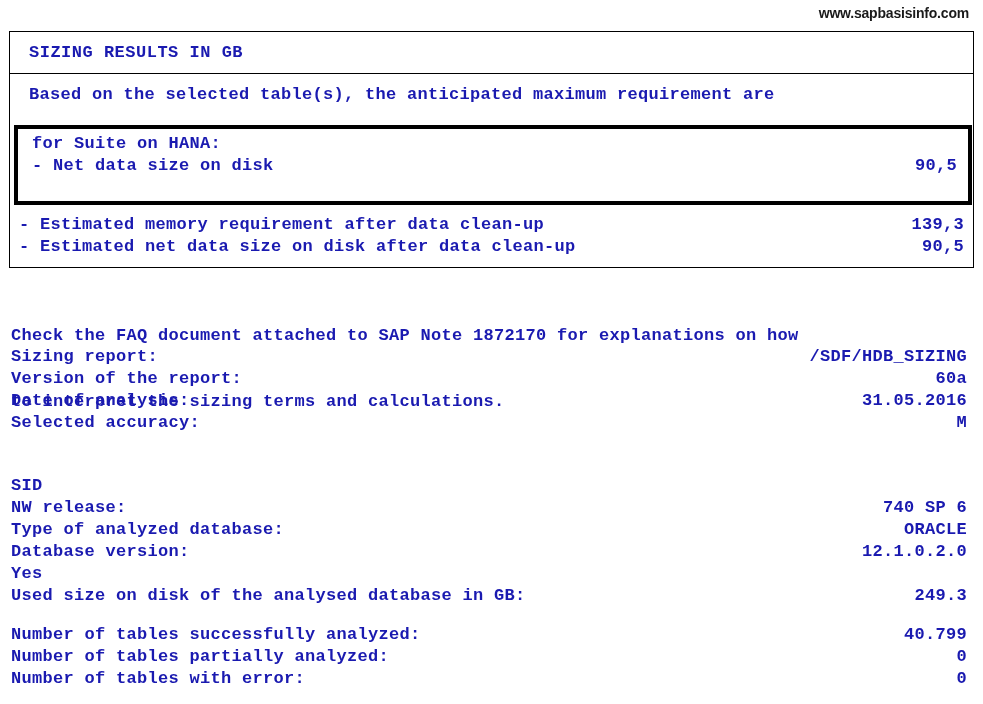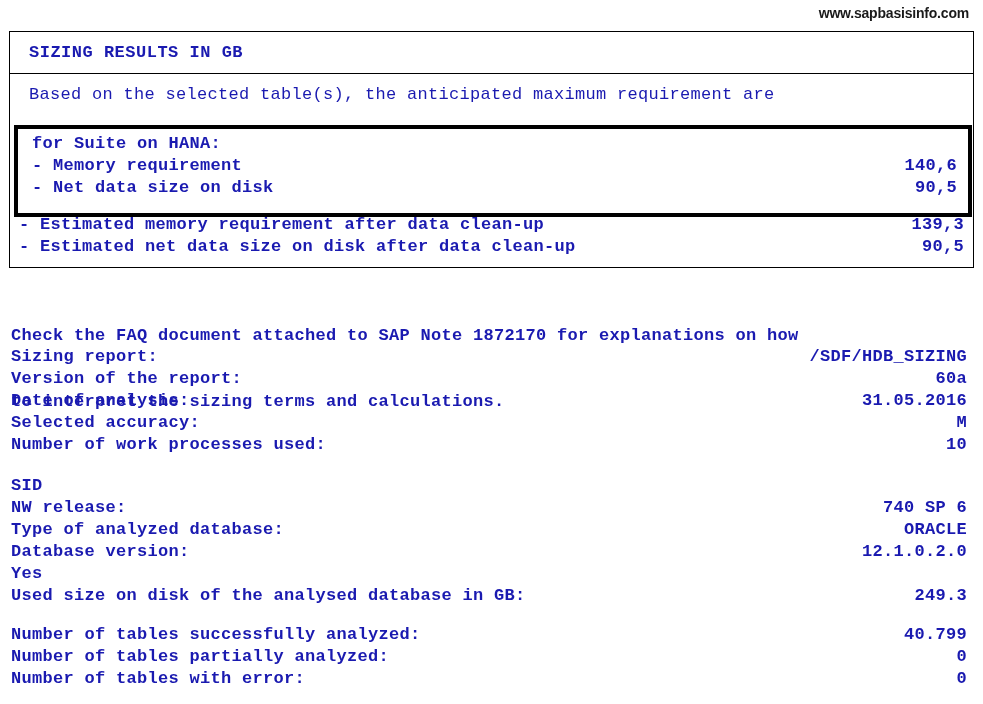--- a/index.html
+++ b/index.html
@@ -49,32 +49,32 @@
   }
   .results-title {
     font-size: 17px;
     font-weight: 700;
     letter-spacing: 0.5px;
     white-space: nowrap;
   }
   .results-intro {
     padding: 11px 0 0 19px;
     font-size: 17px;
-    font-weight: 400;
+    font-weight: 700;
     letter-spacing: 0.3px;
     white-space: nowrap;
   }
 
   
   .hana-box {
     position: absolute;
     left: 4px;
     top: 93px;
     width: 958px;
-    height: 92px;
+    height: 80px;
     border: 4px solid #000000;
     box-sizing: border-box;
     background: #ffffff;
   }
 
   
   .line {
     display: flex;
     justify-content: space-between;
     align-items: baseline;
@@ -132,24 +132,20 @@
     <span class="results-title">SIZING RESULTS IN GB</span>
   </div>
 
   <div class="results-intro">Based on the selected table(s), the anticipated maximum requirement are</div>
 
   <div class="hana-box">
     <div class="hana-inner">
       <div class="line">
         <span class="label">for Suite on HANA:</span>
         <span class="value"></span>
-      </div>
-      <div class="line">
-        <span class="label">- Memory requirement</span>
-        <span class="value">140,6</span>
       </div>
       <div class="line">
         <span class="label">- Net data size on disk</span>
         <span class="value">90,5</span>
       </div>
     </div>
   </div>
 
   <div class="clean-lines">
     <div class="line">
@@ -179,24 +175,20 @@
     <span class="value">60a</span>
   </div>
   <div class="line">
     <span class="label">Date of analysis:</span>
     <span class="value">31.05.2016</span>
   </div>
   <div class="line">
     <span class="label">Selected accuracy:</span>
     <span class="value">M</span>
   </div>
-  <div class="line">
-    <span class="label">Number of work processes used:</span>
-    <span class="value">10</span>
-  </div>
 </div>
 
 <div class="block" id="system-block">
   <div class="line">
     <span class="label">SID</span>
     <span class="value"></span>
   </div>
   <div class="line">
     <span class="label">NW release:</span>
     <span class="value">740 SP 6</span>

